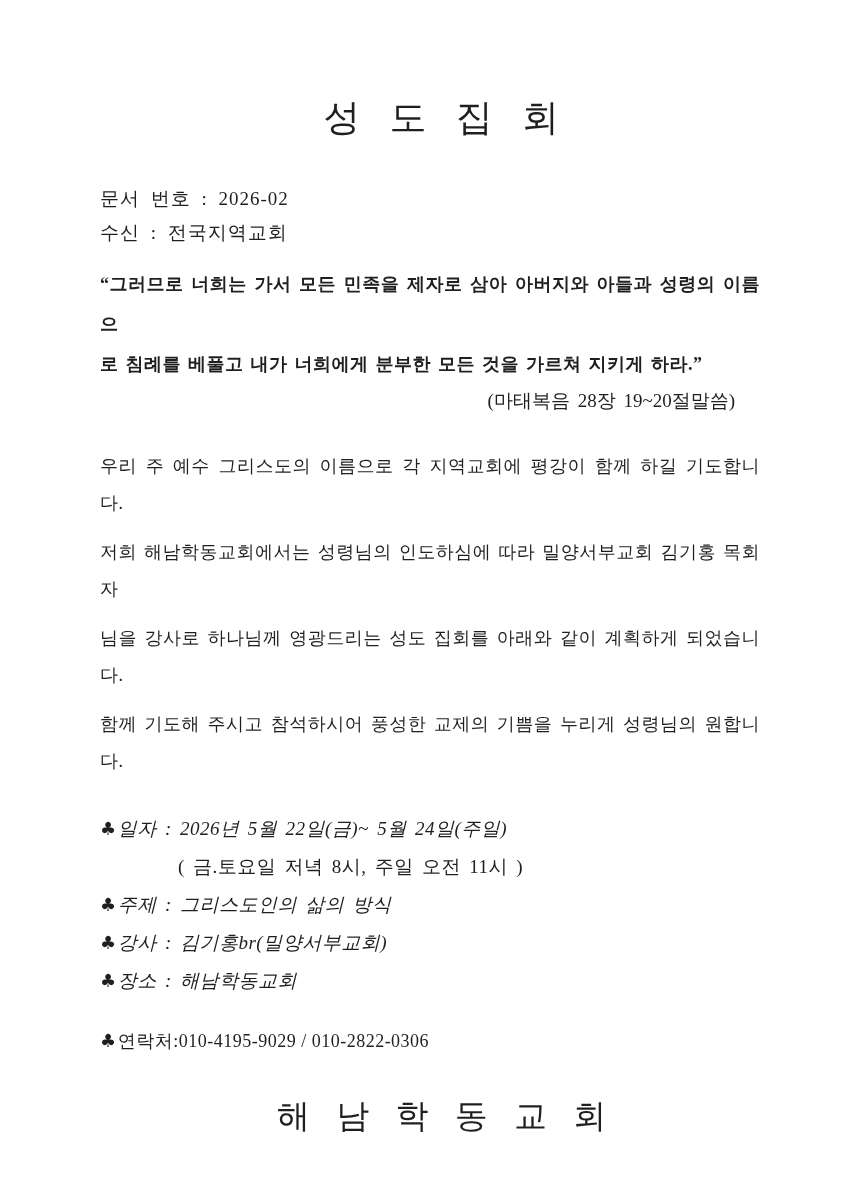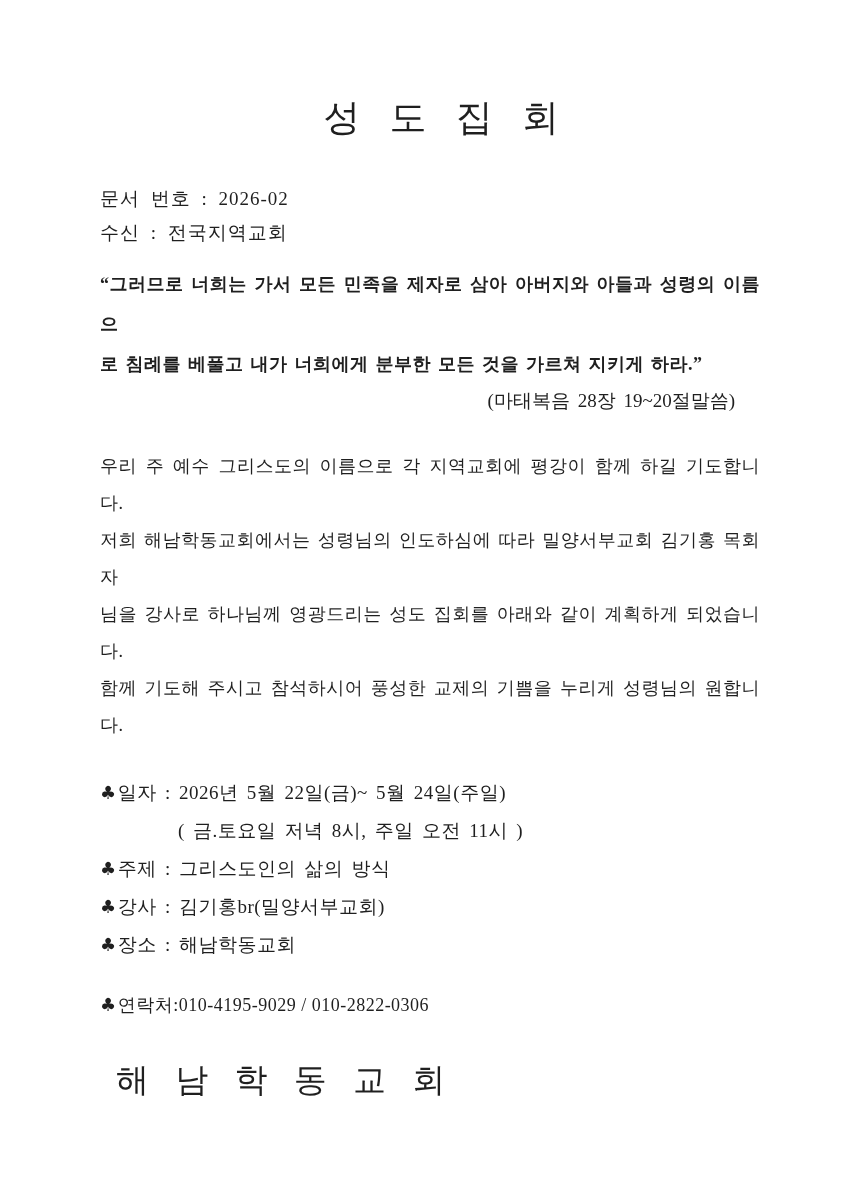--- a/index.html
+++ b/index.html
@@ -65,29 +65,29 @@
     padding-right: 25px;
     word-spacing: 3px;
   }
 
   .body-par {
     margin-top: 32px;
     font-size: 18px;
     letter-spacing: 0.5px;
     word-spacing: 2px;
   }
-  .body-line { line-height: 37px; }
+  .body-line { line-height: 37px; margin-top: 12px; }
 
   .details {
     margin-top: 30px;
     font-size: 19px;
     letter-spacing: 0.5px;
     word-spacing: 3px;
   }
-  .detail-item { line-height: 38px; }
+  .detail-item { line-height: 38px; font-style: italic; }
   .detail-sub {
     line-height: 38px;
     padding-left: 78px;
   }
   .bullet {
     font-family: "DejaVu Sans", sans-serif;
     font-size: 18px;
     margin-right: 1px;
   }
 
@@ -96,20 +96,21 @@
     font-size: 18px;
     letter-spacing: 0.5px;
     line-height: 30px;
   }
 
   .footer-title {
     margin-top: 34px;
     font-size: 33px;
     line-height: 52px;
     letter-spacing: 9px;
+    text-align: center;
     transform: translateX(16px);
     white-space: nowrap;
   }
 </style>
 </head>
 <body>
 
 <div class="page">
   <div class="content">
 

